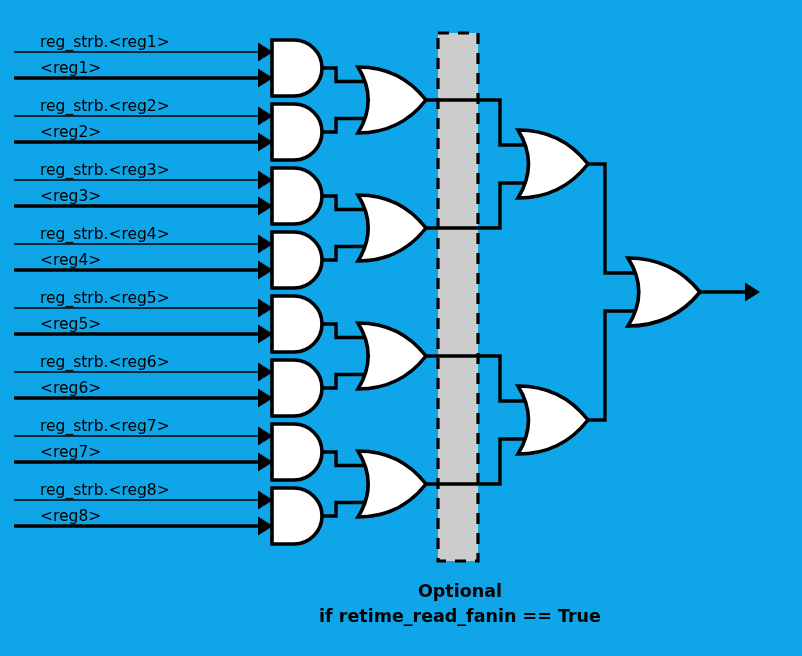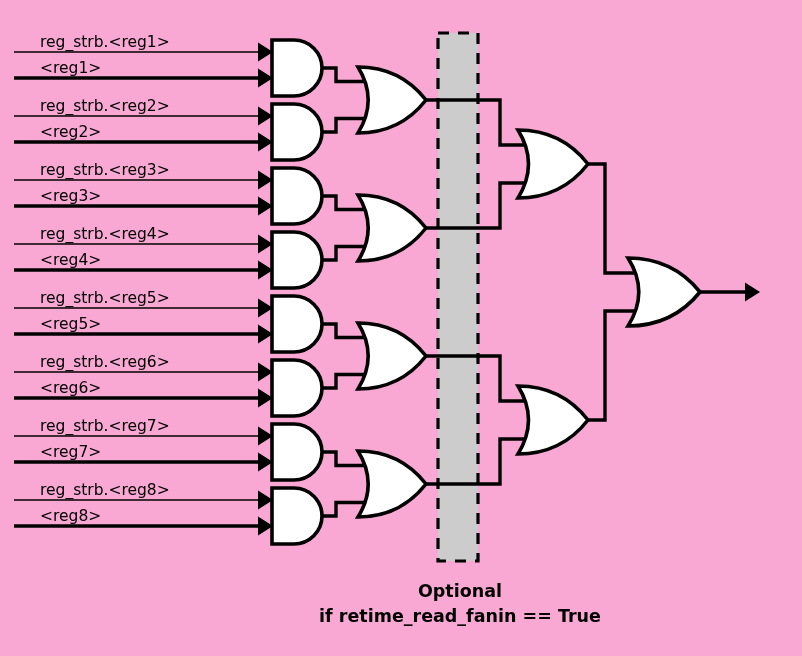--- a/index.html
+++ b/index.html
@@ -7,21 +7,21 @@
     padding: 0;
     background: #ffffff;
   }
   body {
     font-family: "DejaVu Sans", "Liberation Sans", sans-serif;
   }
   #diagram-root {
     position: relative;
     width: 802px;
     height: 656px;
-    background: #f9a8d4;
+    background: #0ea5e9;
     overflow: hidden;
   }
   svg#logic-svg {
     display: block;
     width: 802px;
     height: 656px;
   }
   .wire-thin {
     stroke: #000000;
     stroke-width: 1.6;

